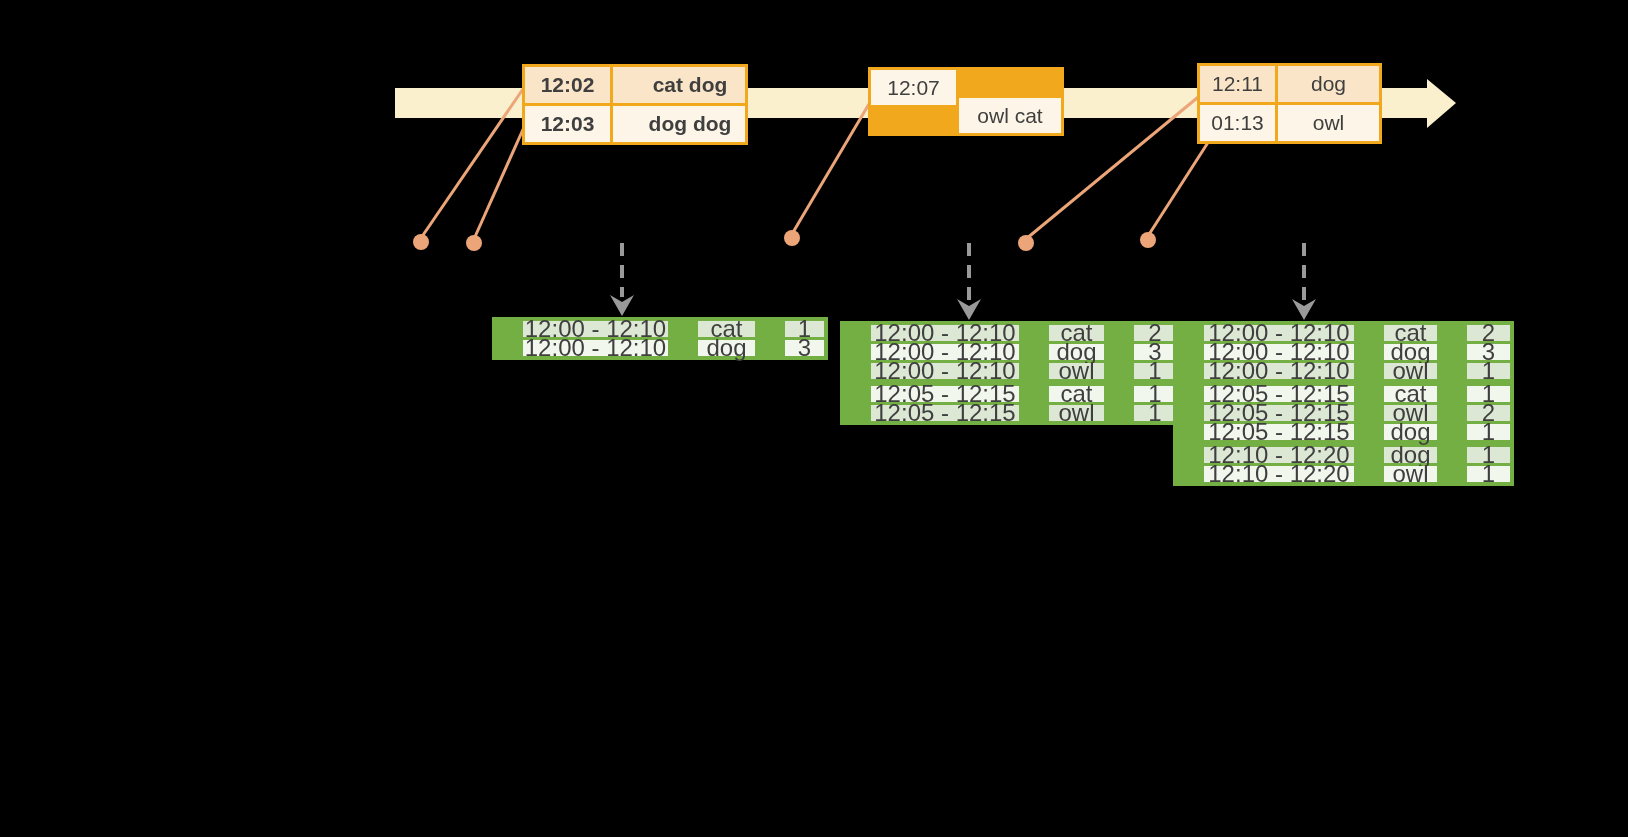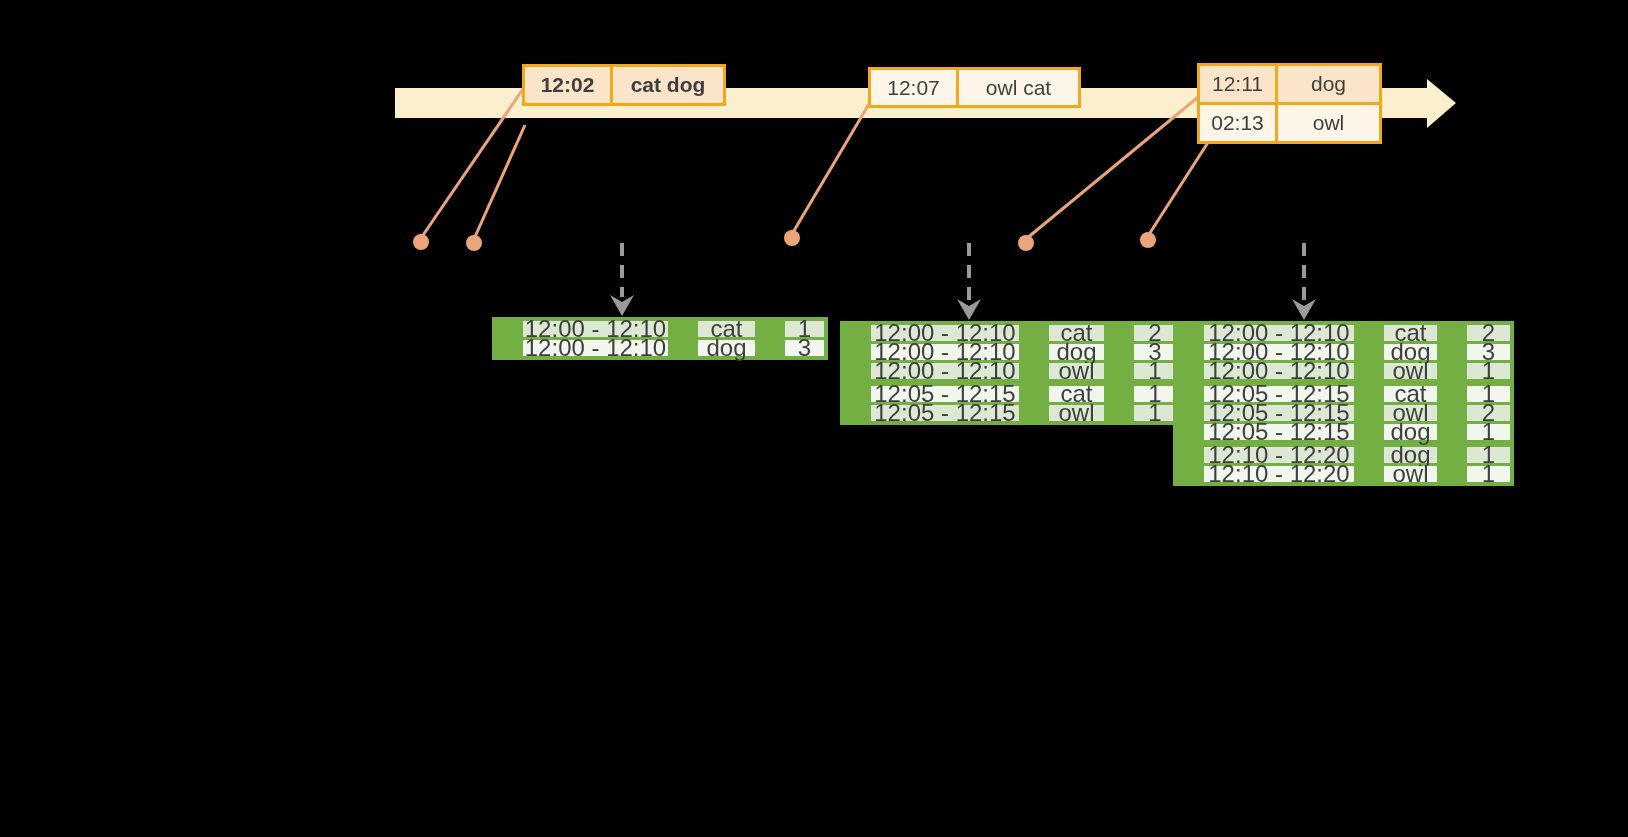--- a/index.html
+++ b/index.html
@@ -13,22 +13,22 @@
   .dash{stroke:var(--gray);stroke-width:4;stroke-dasharray:13 9;fill:none;}
   .dhead{fill:var(--gray);}
 
   
   .etable{position:absolute;z-index:2;background:var(--orange);padding:3px;
           display:flex;flex-direction:column;gap:3px;}
   .erow{display:flex;gap:3px;}
   .ecell{display:flex;align-items:center;justify-content:center;font-size:21px;}
   .peach{background:var(--peach);}
   .cream{background:var(--cream);}
-  .t1{left:522px;top:64px;}  .t1 .ecell{height:36px;font-weight:bold;} .t1 .c1{width:85px;} .t1 .c2{width:110px;}
-  .t2{left:868px;top:67px;}  .t2 .ecell{height:35px;} .t2 .c1{width:85px;} .t2 .c2{width:119px;}
+  .t1{left:522px;top:64px;}  .t1 .ecell{height:36px;font-weight:bold;} .t1 .c1{width:85px;} .t1 .c2{width:110px;padding-left:22px;}
+  .t2{left:868px;top:67px;}  .t2 .ecell{height:35px;} .t2 .c1{width:85px;} .t2 .c2{width:102px;margin-top:28px;}
   .t3{left:1197px;top:63px;} .t3 .ecell{height:36px;} .t3 .c1{width:75px;} .t3 .c2{width:101px;}
 
   
   .gtable{position:absolute;z-index:2;background:var(--green);padding:4px;
           display:flex;flex-direction:column;}
   .grow{display:flex;gap:3px;margin-top:3px;}
   .grow:first-child{margin-top:0;}
   .grow.gsep{margin-top:7px;}
   .gcell{height:16px;display:flex;align-items:center;justify-content:center;font-size:24px;margin-left:27px;}
   .sage{background:var(--sage);}
@@ -65,36 +65,40 @@
     <polygon class="dhead" points="957,299 969,306 981,299 969,320"></polygon>
     <line class="dash" x1="1304" y1="243" x2="1304" y2="301"></line>
     <polygon class="dhead" points="1292,299 1304,306 1316,299 1304,320"></polygon>
   </svg>
 
   <div class="etable t1">
     <div class="erow">
       <div class="ecell c1 peach">12:02</div>
       <div class="ecell c2 peach">cat dog</div>
     </div>
+    <div class="erow">
+      <div class="ecell c1 cream">12:03</div>
+      <div class="ecell c2 cream">dog dog</div>
+    </div>
   </div>
 
   <div class="etable t2">
     <div class="erow">
       <div class="ecell c1 cream">12:07</div>
       <div class="ecell c2 cream">owl cat</div>
     </div>
   </div>
 
   <div class="etable t3">
     <div class="erow">
       <div class="ecell c1 peach">12:11</div>
       <div class="ecell c2 peach">dog</div>
     </div>
     <div class="erow">
-      <div class="ecell c1 cream">02:13</div>
+      <div class="ecell c1 cream">01:13</div>
       <div class="ecell c2 cream">owl</div>
     </div>
   </div>
 
   <div class="gtable gl">
     <div class="grow">
       <div class="gcell c1 sage">12:00 - 12:10</div>
       <div class="gcell c2 sage">cat</div>
       <div class="gcell c3 sage">1</div>
     </div>

